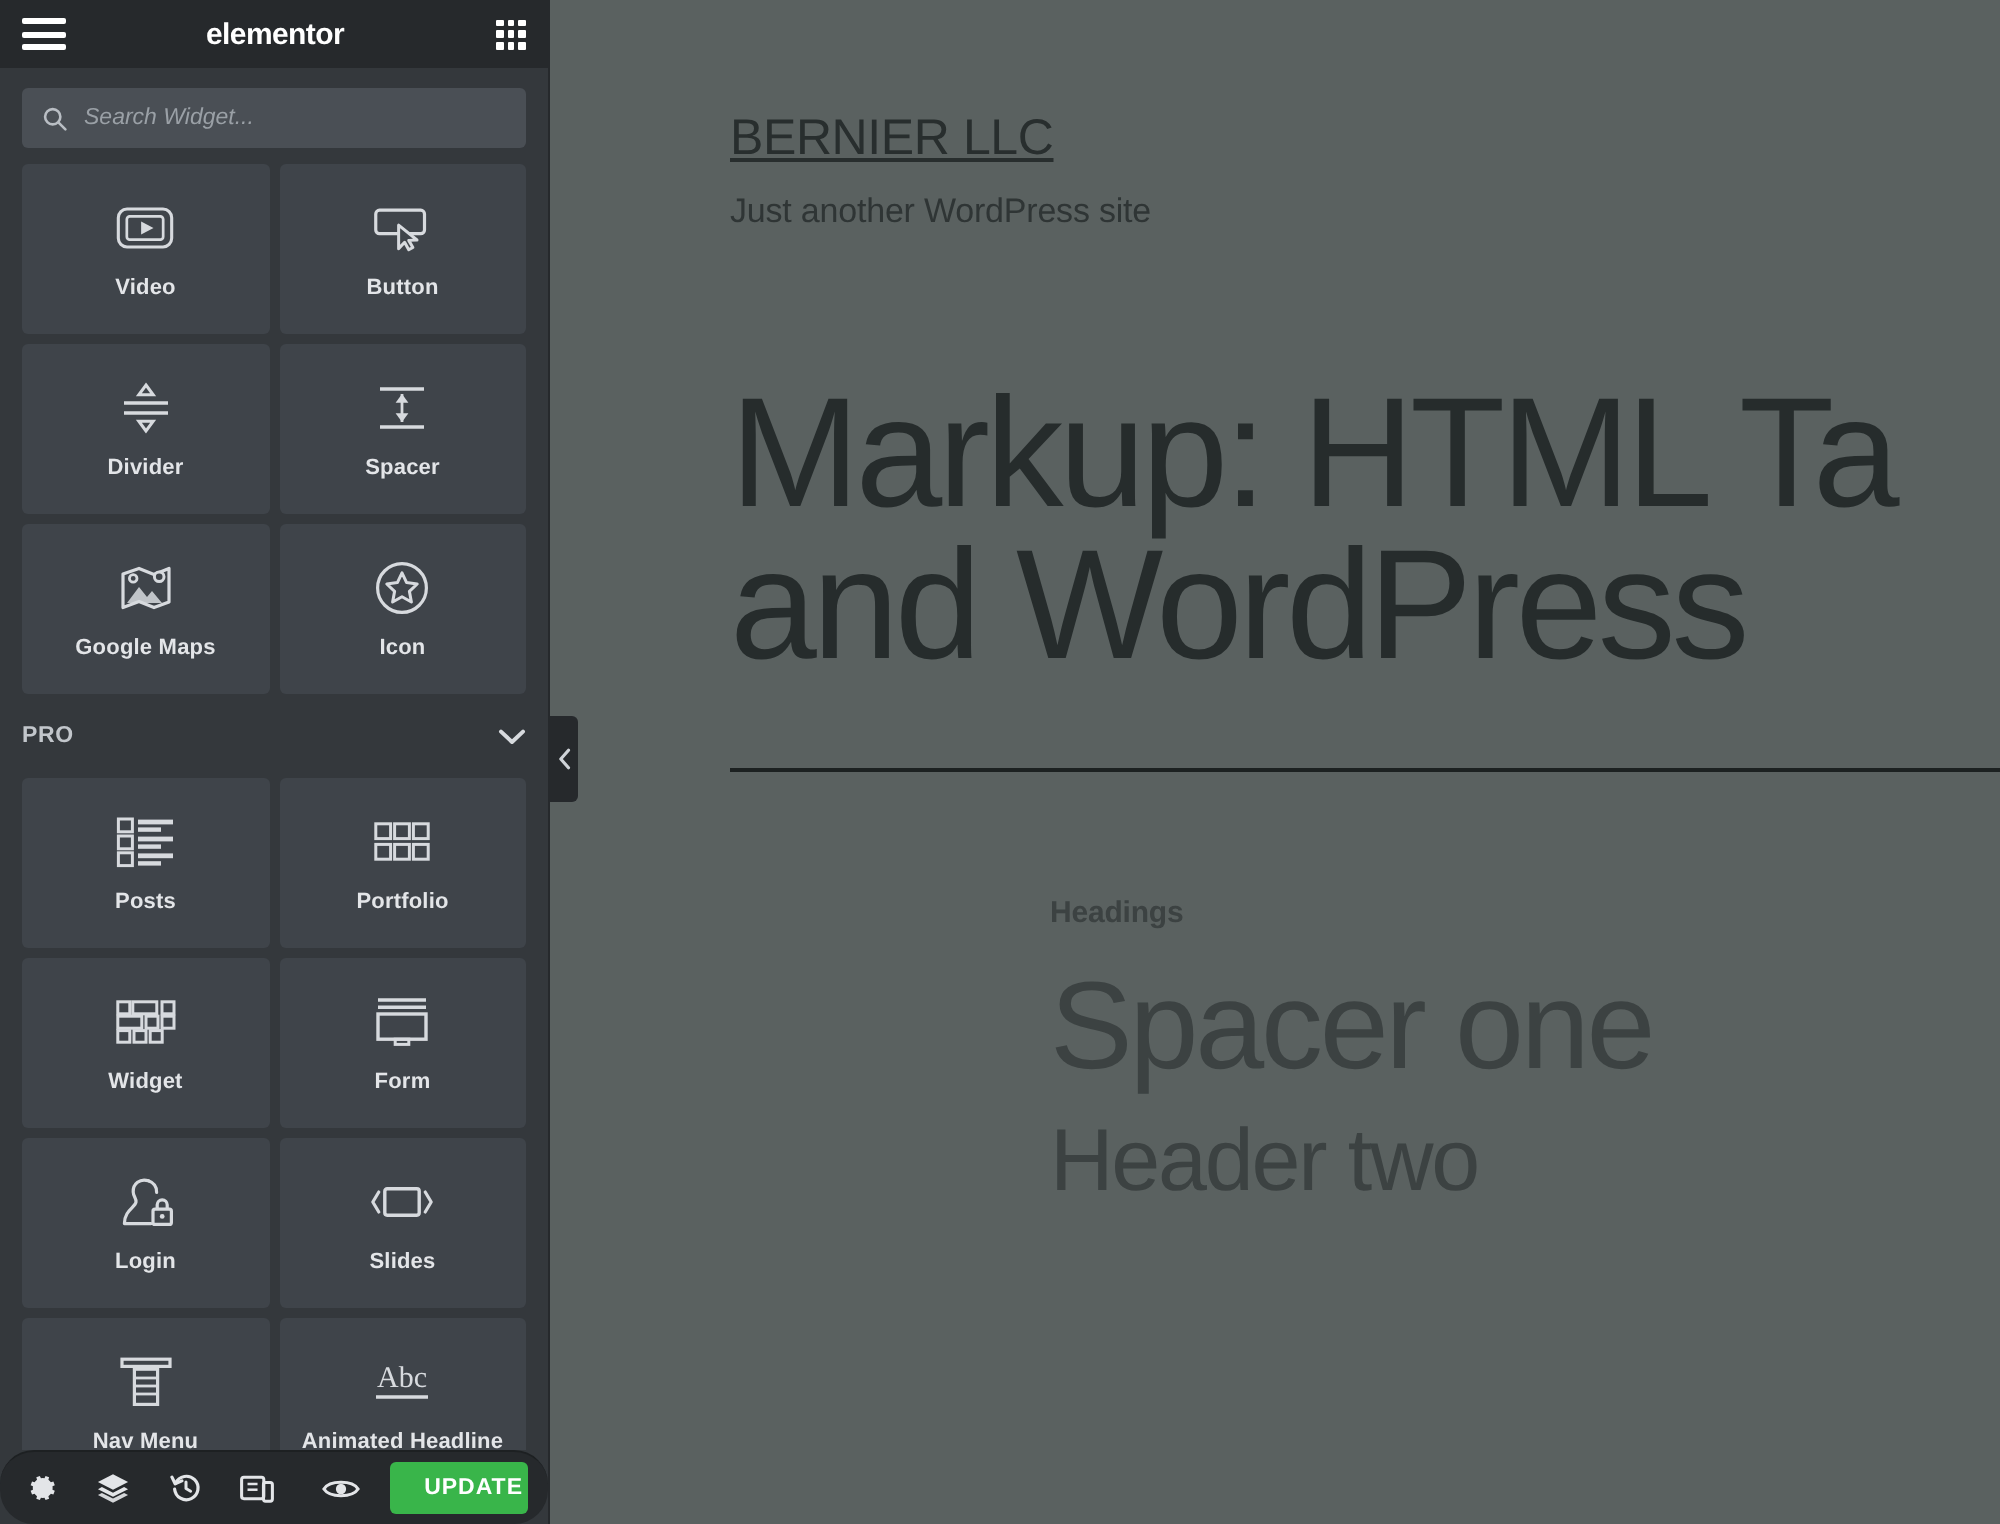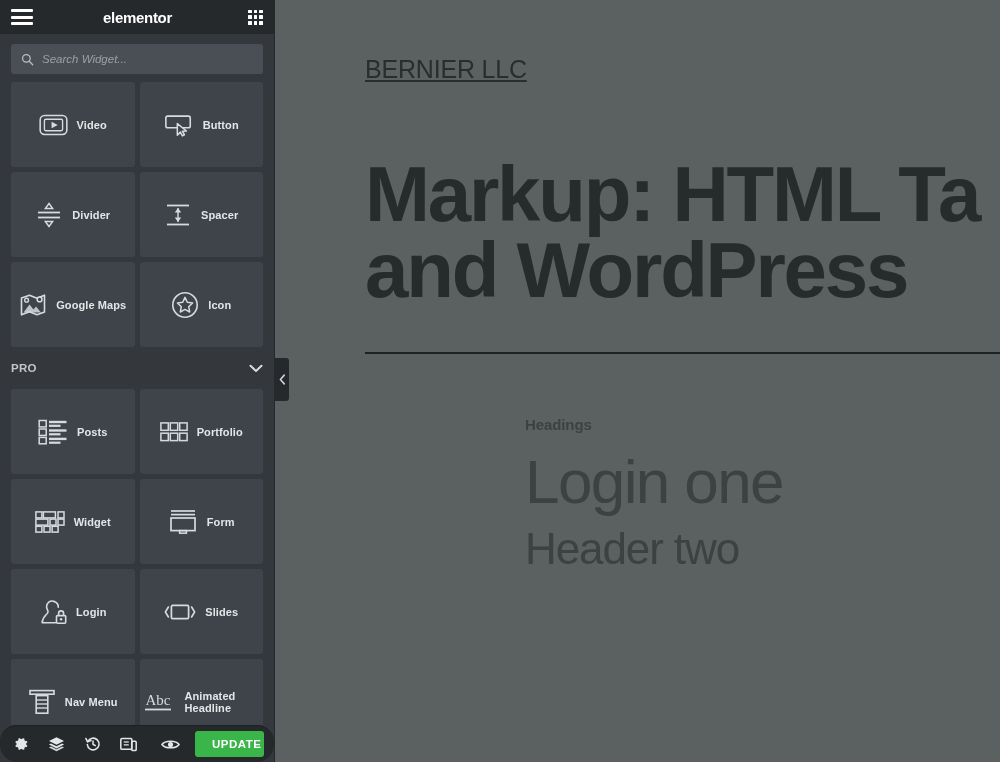--- a/index.html
+++ b/index.html
@@ -52,21 +52,21 @@
 
   
   .widgets-scroll {
     flex:1 1 auto; overflow:hidden; padding: 0 11px;
     background:#34383c;
   }
   .wgrid { display:grid; grid-template-columns: 1fr 1fr; gap: 5px; }
   .wcard {
     background: #3f444a; border-radius: 3px;
     height: 85px;
-    display:flex; flex-direction:row; align-items:center; justify-content:center;
+    display:flex; flex-direction:column; align-items:center; justify-content:center;
     gap: 9px; cursor: move; user-select:none;
   }
   .wcard .glyph { height:30px; display:flex; align-items:center; justify-content:center; }
   .wcard .wlabel { color:#e3e5e8; font-size:11px; font-weight:bold; letter-spacing:0.1px; }
 
   .section-head {
     height: 32px; display:flex; align-items:center; justify-content:space-between;
     margin: 5px 0 5px 0; cursor:pointer;
   }
   .section-head .stitle { color:#c2c6cb; font-size:11.5px; font-weight:bold; letter-spacing:0.3px; }
@@ -117,21 +117,21 @@
     font-size: 25px; color: #282e2e; font-weight: normal;
     text-decoration: underline; letter-spacing: -0.2px; line-height: 1.1;
   }
   .site-desc {
     margin-top: 12px; font-size: 17px; color: #2f3535; font-weight: normal;
     letter-spacing: -0.1px;
   }
   .entry-title {
     margin-top: 72px;
     font-size: 78px; line-height: 0.98; color: #262c2c;
-    font-weight: bold; letter-spacing: -2.2px;
+    font-weight: normal; letter-spacing: -2.2px;
     white-space: nowrap;
   }
   .entry-rule {
     margin-top: 44px; margin-right: 0;
     border-top: 2px solid #1c2121; width: 900px;
   }
   .sec-label {
     margin-top: 62px; margin-left: 160px;
     font-size: 15px; font-weight: bold; color:#3c4242; letter-spacing:-0.1px;
   }
@@ -426,27 +426,28 @@
 
   <div id="collapse-tab">
     <svg width="7" height="11" viewBox="0 0 8 12">
       <polyline points="6,1 1.6,6 6,11" fill="none" stroke="#cfd3d8" stroke-width="1.8" stroke-linecap="round" stroke-linejoin="round"></polyline>
     </svg>
   </div>
 
   <main id="preview">
     <div class="site-inner">
       <h1 class="site-title">BERNIER LLC</h1>
+      <p class="site-desc">Just another WordPress site</p>
 
       <div class="entry-title">
         <div>Markup: HTML Ta</div>
         <div>and WordPress</div>
       </div>
 
       <div class="entry-rule"></div>
 
       <div class="sec-label">Headings</div>
-      <div class="h-one">Login one</div>
+      <div class="h-one">Spacer one</div>
       <div class="h-two">Header two</div>
     </div>
   </main>
 
 </div>
 
 </body></html>

